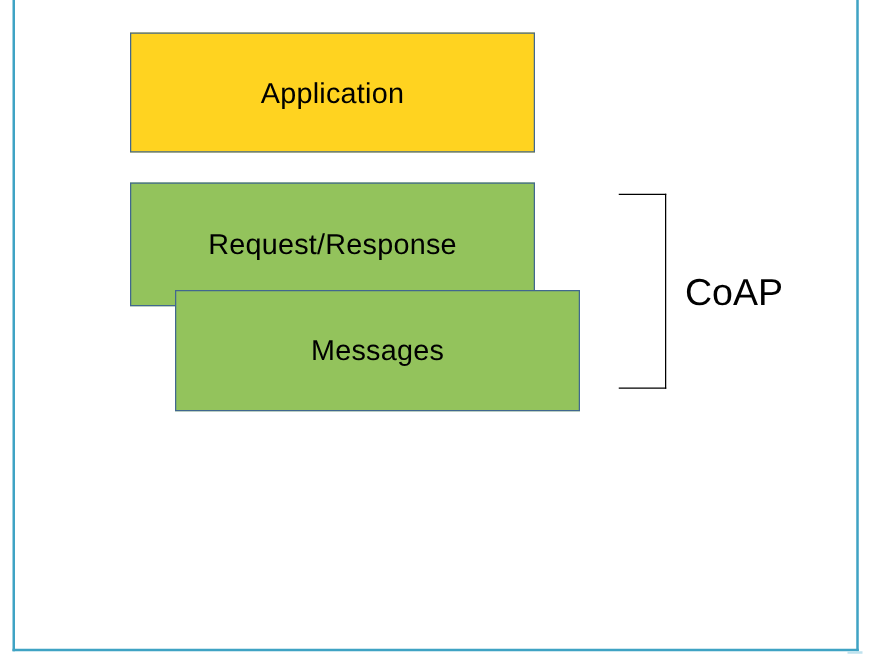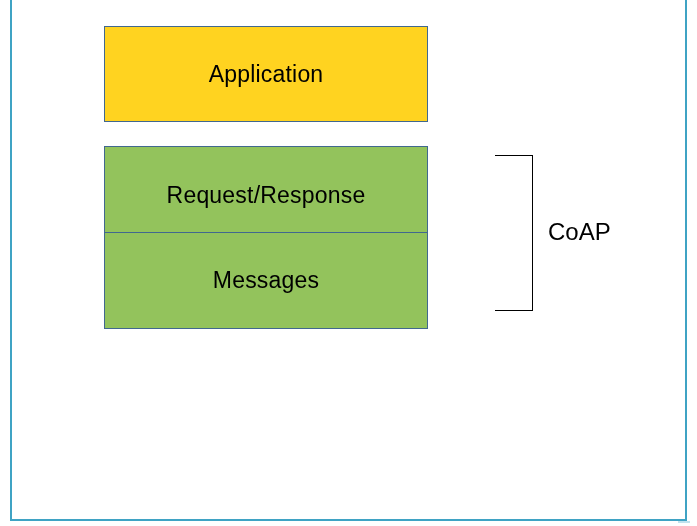--- a/index.html
+++ b/index.html
@@ -78,20 +78,21 @@
     height: 99px;
     background: #93c35c;
     border-bottom-width: 0.75px;
     margin-top: 20px;
   }
   #box-messages {
     top: 232px;
     height: 97px;
     background: #93c35c;
     border-top-width: 0.75px;
+    margin-left: 36px;
   }
   #box-udp {
     top: 352px;
     height: 107px;
     background: #22b8dc;
   }
 
   
   #coap-bracket {
     position: absolute;
@@ -103,21 +104,21 @@
     border-top: 1.6px solid #000000;
     border-right: 1.6px solid #000000;
     border-bottom: 1.6px solid #000000;
     border-left: 0;
   }
 
   #coap-label {
     position: absolute;
     left: 548px;
     top: 220px;
-    font-size: 24px;
+    font-size: 30px;
     line-height: 1;
     color: #000000;
     white-space: nowrap;
   }
 </style>
 </head>
 <body>
 
 <div id="canvas">
 

